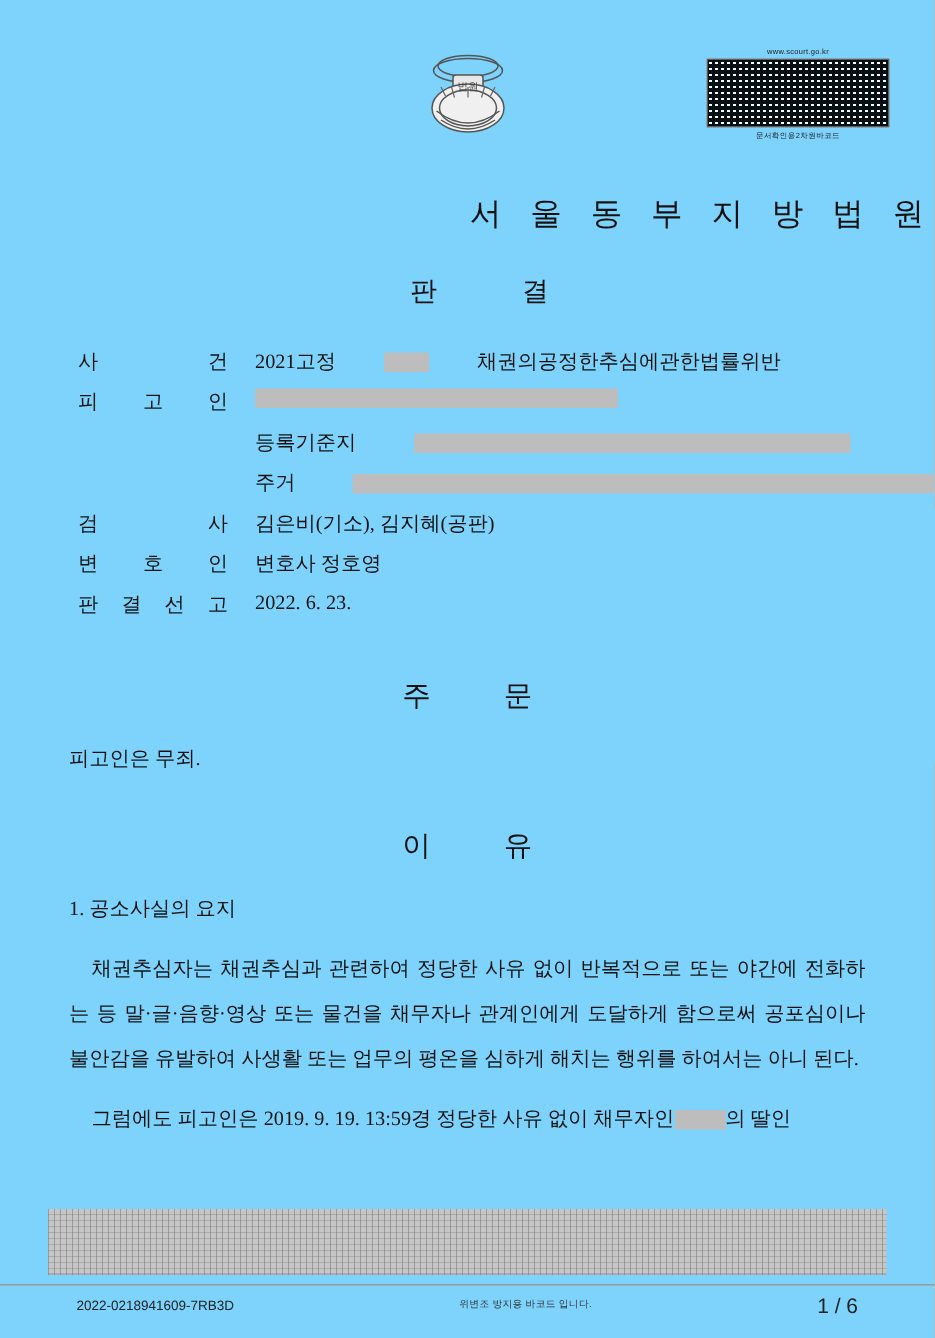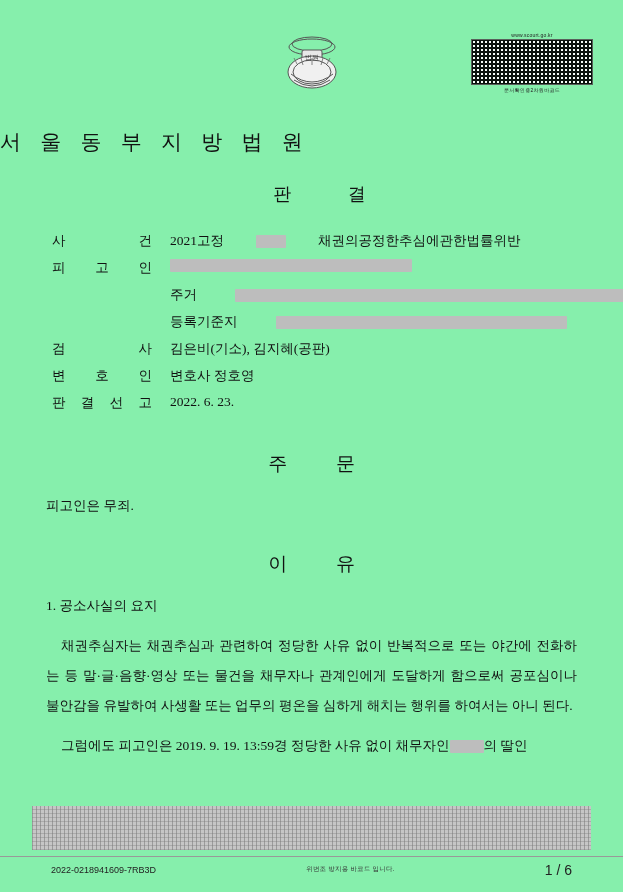--- a/index.html
+++ b/index.html
@@ -4,21 +4,21 @@
 <style>
   html, body {
     margin: 0;
     padding: 0;
     background: #b8b8b8;
   }
   .page {
     position: relative;
     width: 623px;
     height: 892px;
-    background: #86efac;
+    background: #7dd3fc;
     font-family: "Liberation Serif", "DejaVu Serif", serif;
     color: #111;
     overflow: hidden;
     box-sizing: border-box;
   }
 
   
   .header {
     position: relative;
     height: 112px;
@@ -63,21 +63,21 @@
   .barcode-caption {
     font-family: "Liberation Sans", sans-serif;
     font-size: 5px;
     color: #222;
     margin-top: 2px;
     letter-spacing: .3px;
   }
 
   
   .court-title {
-    text-align: left;
+    text-align: right;
     font-size: 21px;
     letter-spacing: 7px;
     margin: 16px 0 0 0;
     font-weight: 400;
   }
   .doc-title {
     text-align: center;
     font-size: 18px;
     letter-spacing: 26px;
     margin: 26px 0 0 0;
@@ -237,29 +237,29 @@
           <span>고</span>
           <span>인</span>
         </div>
         <div class="info-value">
           <span class="redact" style="width: 242px;"></span>
         </div>
       </div>
       <div class="info-row">
         <div class="info-label"></div>
         <div class="info-value">
+          <span class="sub-label">등록기준지</span>
+          <span class="redact" style="width: 291px;"></span>
+        </div>
+      </div>
+      <div class="info-row">
+        <div class="info-label"></div>
+        <div class="info-value">
           <span class="sub-label">주거</span>
           <span class="redact" style="width: 399px;"></span>
-        </div>
-      </div>
-      <div class="info-row">
-        <div class="info-label"></div>
-        <div class="info-value">
-          <span class="sub-label">등록기준지</span>
-          <span class="redact" style="width: 291px;"></span>
         </div>
       </div>
       <div class="info-row">
         <div class="info-label">
           <span>검</span>
           <span>사</span>
         </div>
         <div class="info-value">
           <span>김은비(기소), 김지혜(공판)</span>
         </div>

